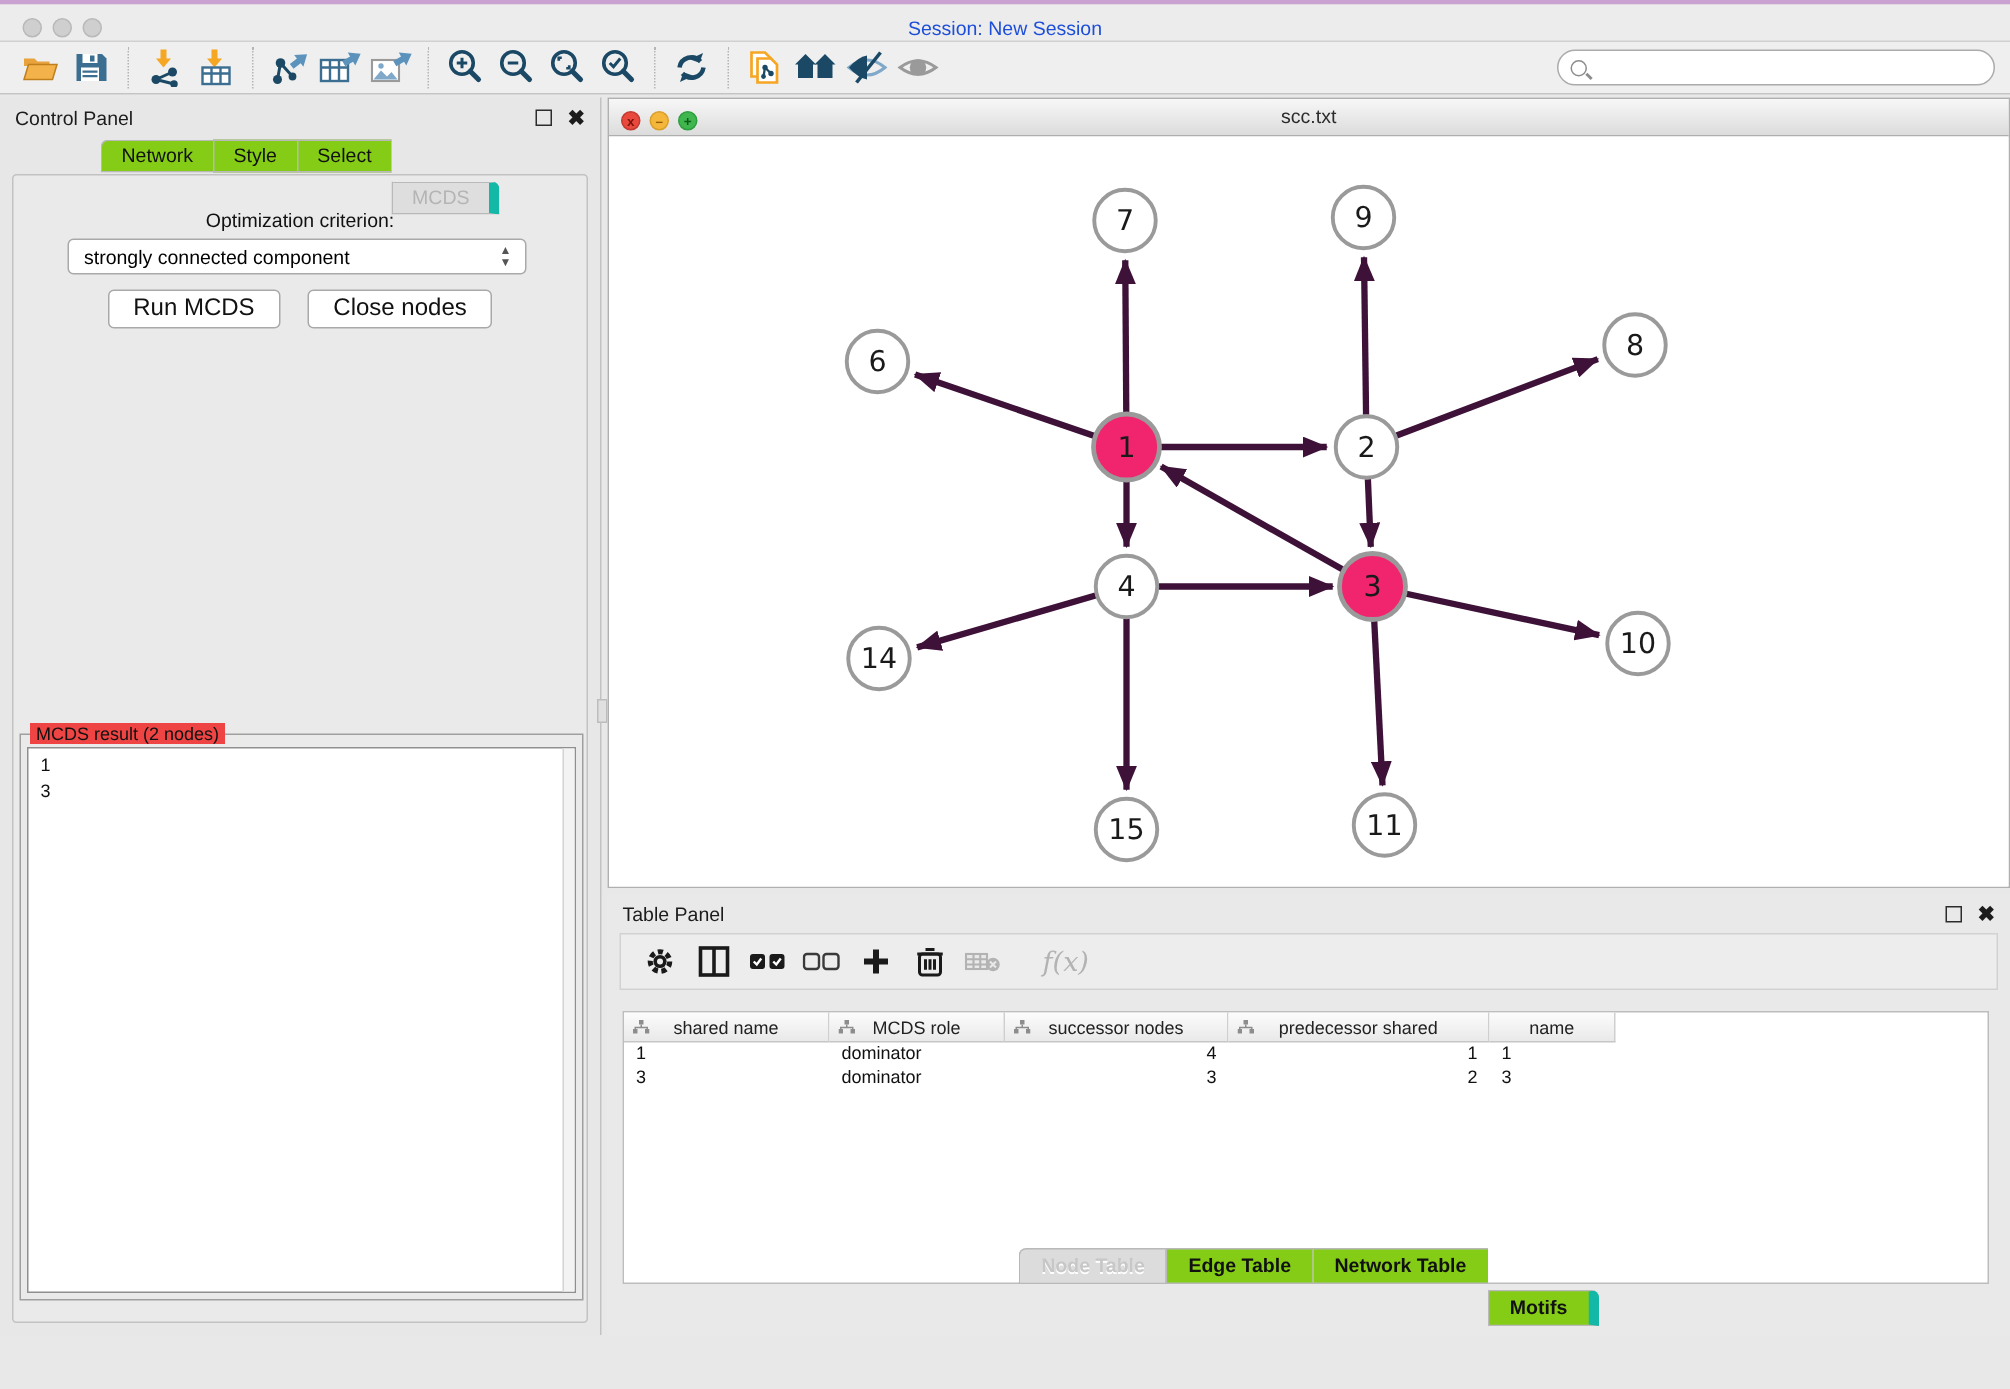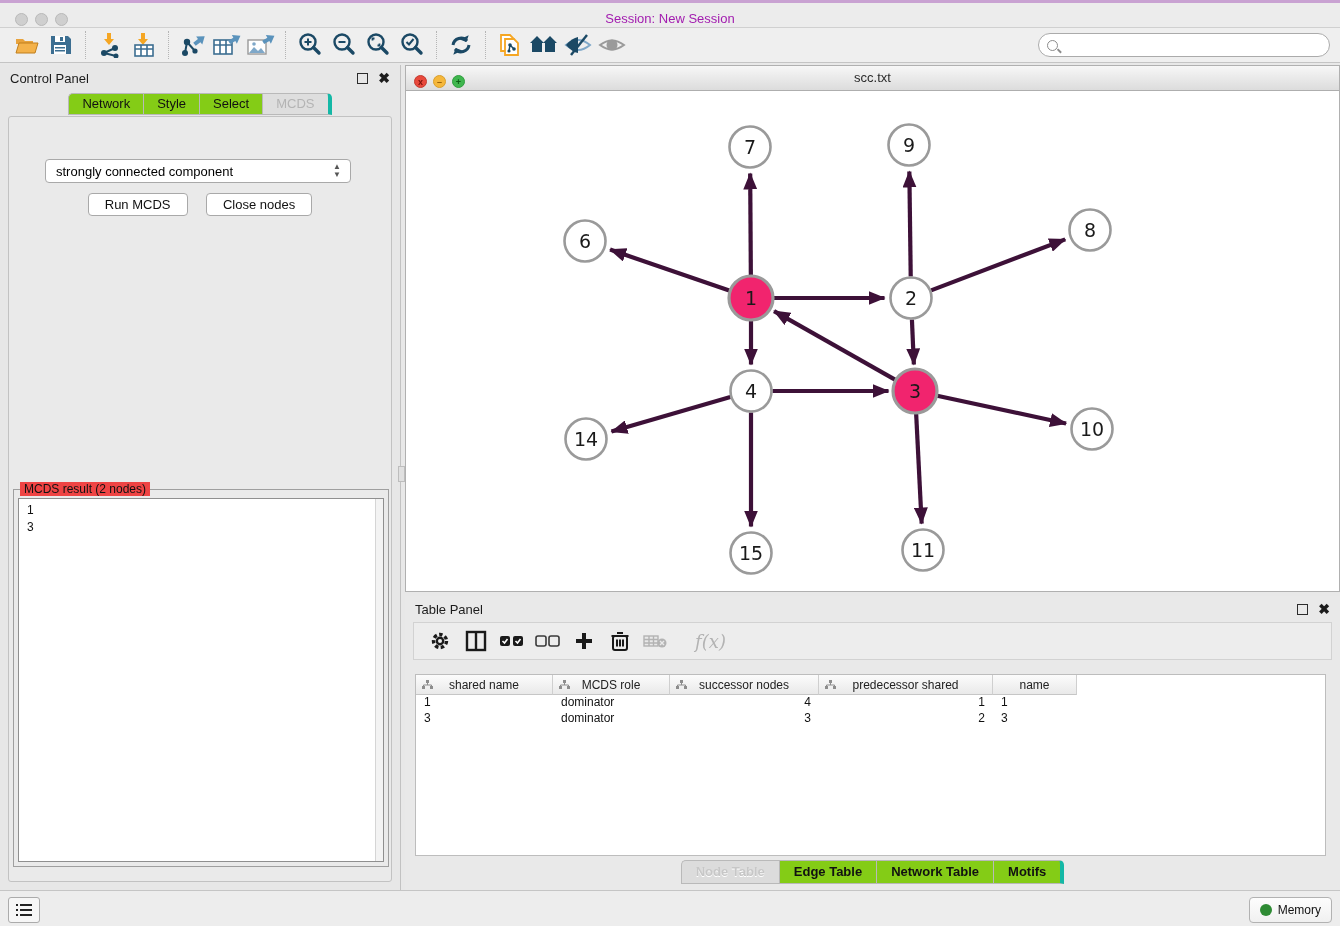--- a/index.html
+++ b/index.html
@@ -8,21 +8,21 @@
   .abs { position:absolute; }
   #app { position:relative; width:1340px; height:926px; background:#e8e8e8; }
 
   
   #purple-strip { left:0; top:0; width:100%; height:3px; background:#c9a2d2; }
   #titlebar { left:0; top:3px; width:100%; height:25px; background:#ececec;
     border-bottom:1px solid #d0d0d0; }
   .traffic { width:13px; height:13px; border-radius:50%; display:inline-block; }
   #main-lights { left:15px; top:9px; }
   #main-lights .traffic { background:#cfcfcf; border:1px solid #b9b9b9; margin-right:7px; }
-  #main-title { left:0; top:8px; width:100%; text-align:center; font-size:13px; color:#a21caf; }
+  #main-title { left:0; top:8px; width:100%; text-align:center; font-size:13px; color:#1d4ed8; }
 
   
   #toolbar { left:0; top:28px; width:100%; height:35px; background:#efefef;
     border-bottom:1px solid #c4c4c4; display:flex; align-items:center; padding-left:10px; }
   .tb-icon { width:34px; height:30px; display:flex; align-items:center; justify-content:center; }
   .tb-sep { width:1px; height:28px; border-left:1px dotted #b5b5b5; margin:0 7px; }
   #search-wrap { position:absolute; right:10px; top:33px; width:292px; height:24px;
     background:#fff; border:1px solid #ababab; border-radius:12px; display:flex; align-items:center; padding-left:8px; }
   #search-input { border:none; outline:none; flex:1; font-size:12px; background:transparent; height:20px; }
   .mag { width:11px; height:11px; border:1.5px solid #8c8c8c; border-radius:50%; position:relative; margin-right:4px; }
@@ -32,33 +32,33 @@
   #control-panel { left:0; top:65px; width:401px; height:825px; background:#e7e7e7;
     border-right:1px solid #c2c2c2; }
   .panel-head { height:26px; display:flex; align-items:center; padding:0 10px; }
   .panel-title { font-size:13px; color:#1c1c1c; flex:1; }
   .float-box { width:11px; height:11px; border:1.5px solid #2c2c2c; margin-right:10px; cursor:pointer; }
   .close-x { font-size:14px; font-weight:bold; color:#1c1c1c; cursor:pointer; line-height:1; }
   #cp-tabs { text-align:center; height:21px; margin-top:2px; position:relative; z-index:2; }
   .tab { display:inline-block; font-size:13px; padding:2px 13px 3px; background:#84cc16;
     border:1px solid #b9b9b9; border-right:none; color:#111; cursor:pointer; vertical-align:top; }
   .tab:first-child { border-radius:5px 0 0 0; }
-  .tab:last-child { border-right:4px solid #14b8a6; border-radius:0 5px 0 0; }
+  .tab:last-child { border-right:7px solid #14b8a6; border-radius:0 5px 0 0;margin-top:28px; }
   .tab.selected { background:#dedede; color:#b4b4b4; }
   #cp-content { position:absolute; left:8px; right:8px; top:51px; bottom:8px;
     background:#eaeaea; border:1px solid #c2c2c2; border-radius:3px; }
   #opt-label { margin-top:22px; text-align:center; font-size:13px; color:#111; }
   #criterion-select { position:absolute; left:36px; right:40px; top:42px; height:24px; background:#fff;
     border:1px solid #a9a9a9; border-radius:4px; font-size:13px; display:flex; align-items:center;
     padding-left:10px; cursor:pointer; }
   .stepper { position:absolute; right:8px; top:3px; width:10px; font-size:8px; line-height:8px;
     color:#555; text-align:center; }
   .cp-buttons { position:absolute; top:76px; width:100%; text-align:center; }
   .btn { display:inline-block; background:#fff; border:1px solid #a9a9a9; border-radius:4px;
-    font-size:13px; padding:3px 16px; margin:0 7px; cursor:pointer; color:#111; }
+    font-size:16px; padding:3px 16px; margin:0 7px; cursor:pointer; color:#111; }
   #result-group { position:absolute; left:4px; right:2px; top:372px; bottom:14px;
     border:1px solid #9f9f9f; }
   #result-legend { position:absolute; left:6px; top:-8px; background:#ef4444; font-size:12px;
     padding:0 4px; color:#111; }
   #result-text { position:absolute; left:4px; right:4px; top:8px; bottom:4px; background:#fff;
     border:1px solid #8f8f8f; font-size:12px; padding:3px 0 0 8px; line-height:17px; color:#111; }
   #result-scroll { position:absolute; right:0; top:0; bottom:0; width:8px; background:#f3f3f3;
     border-left:1px solid #d5d5d5; }
 
   
@@ -269,20 +269,21 @@
   </div>
 
   <div id="control-panel" class="abs">
     <div class="panel-head">
       <span class="panel-title">Control Panel</span>
       <span class="float-box"></span>
       <span class="close-x">✖</span>
     </div>
     <div id="cp-tabs"><span class="tab">Network</span><span class="tab">Style</span><span class="tab">Select</span><span class="tab selected">MCDS</span></div>
     <div id="cp-content">
+      <div id="opt-label">Optimization criterion:</div>
       <div id="criterion-select">
         <span>strongly connected component</span>
         <span class="stepper">▲<br>▼</span>
       </div>
       <div class="cp-buttons">
         <span class="btn">Run MCDS</span>
         <span class="btn">Close nodes</span>
       </div>
       <div id="result-group">
         <span id="result-legend">MCDS result (2 nodes)</span>
@@ -499,22 +500,13 @@
             <div class="td-cell" style="width: 117px;">dominator</div>
             <div class="td-cell td-right" style="width: 149px;">3</div>
             <div class="td-cell td-right" style="width: 174px;">2</div>
             <div class="td-cell" style="width: 84px;">3</div>
           </div>
         </div>
     </div>
     <div id="tp-tabs"><span class="tab selected">Node Table</span><span class="tab">Edge Table</span><span class="tab">Network Table</span><span class="tab">Motifs</span></div>
   </div>
 
-  <div id="status-bar" class="abs">
-    <span id="list-btn">
-        <span class="list-glyph"></span>
-      </span>
-    <span id="memory-btn">
-      <span id="memory-dot"></span>
-      <span>Memory</span>
-    </span>
-  </div>
 </div>
 
 </body></html>

